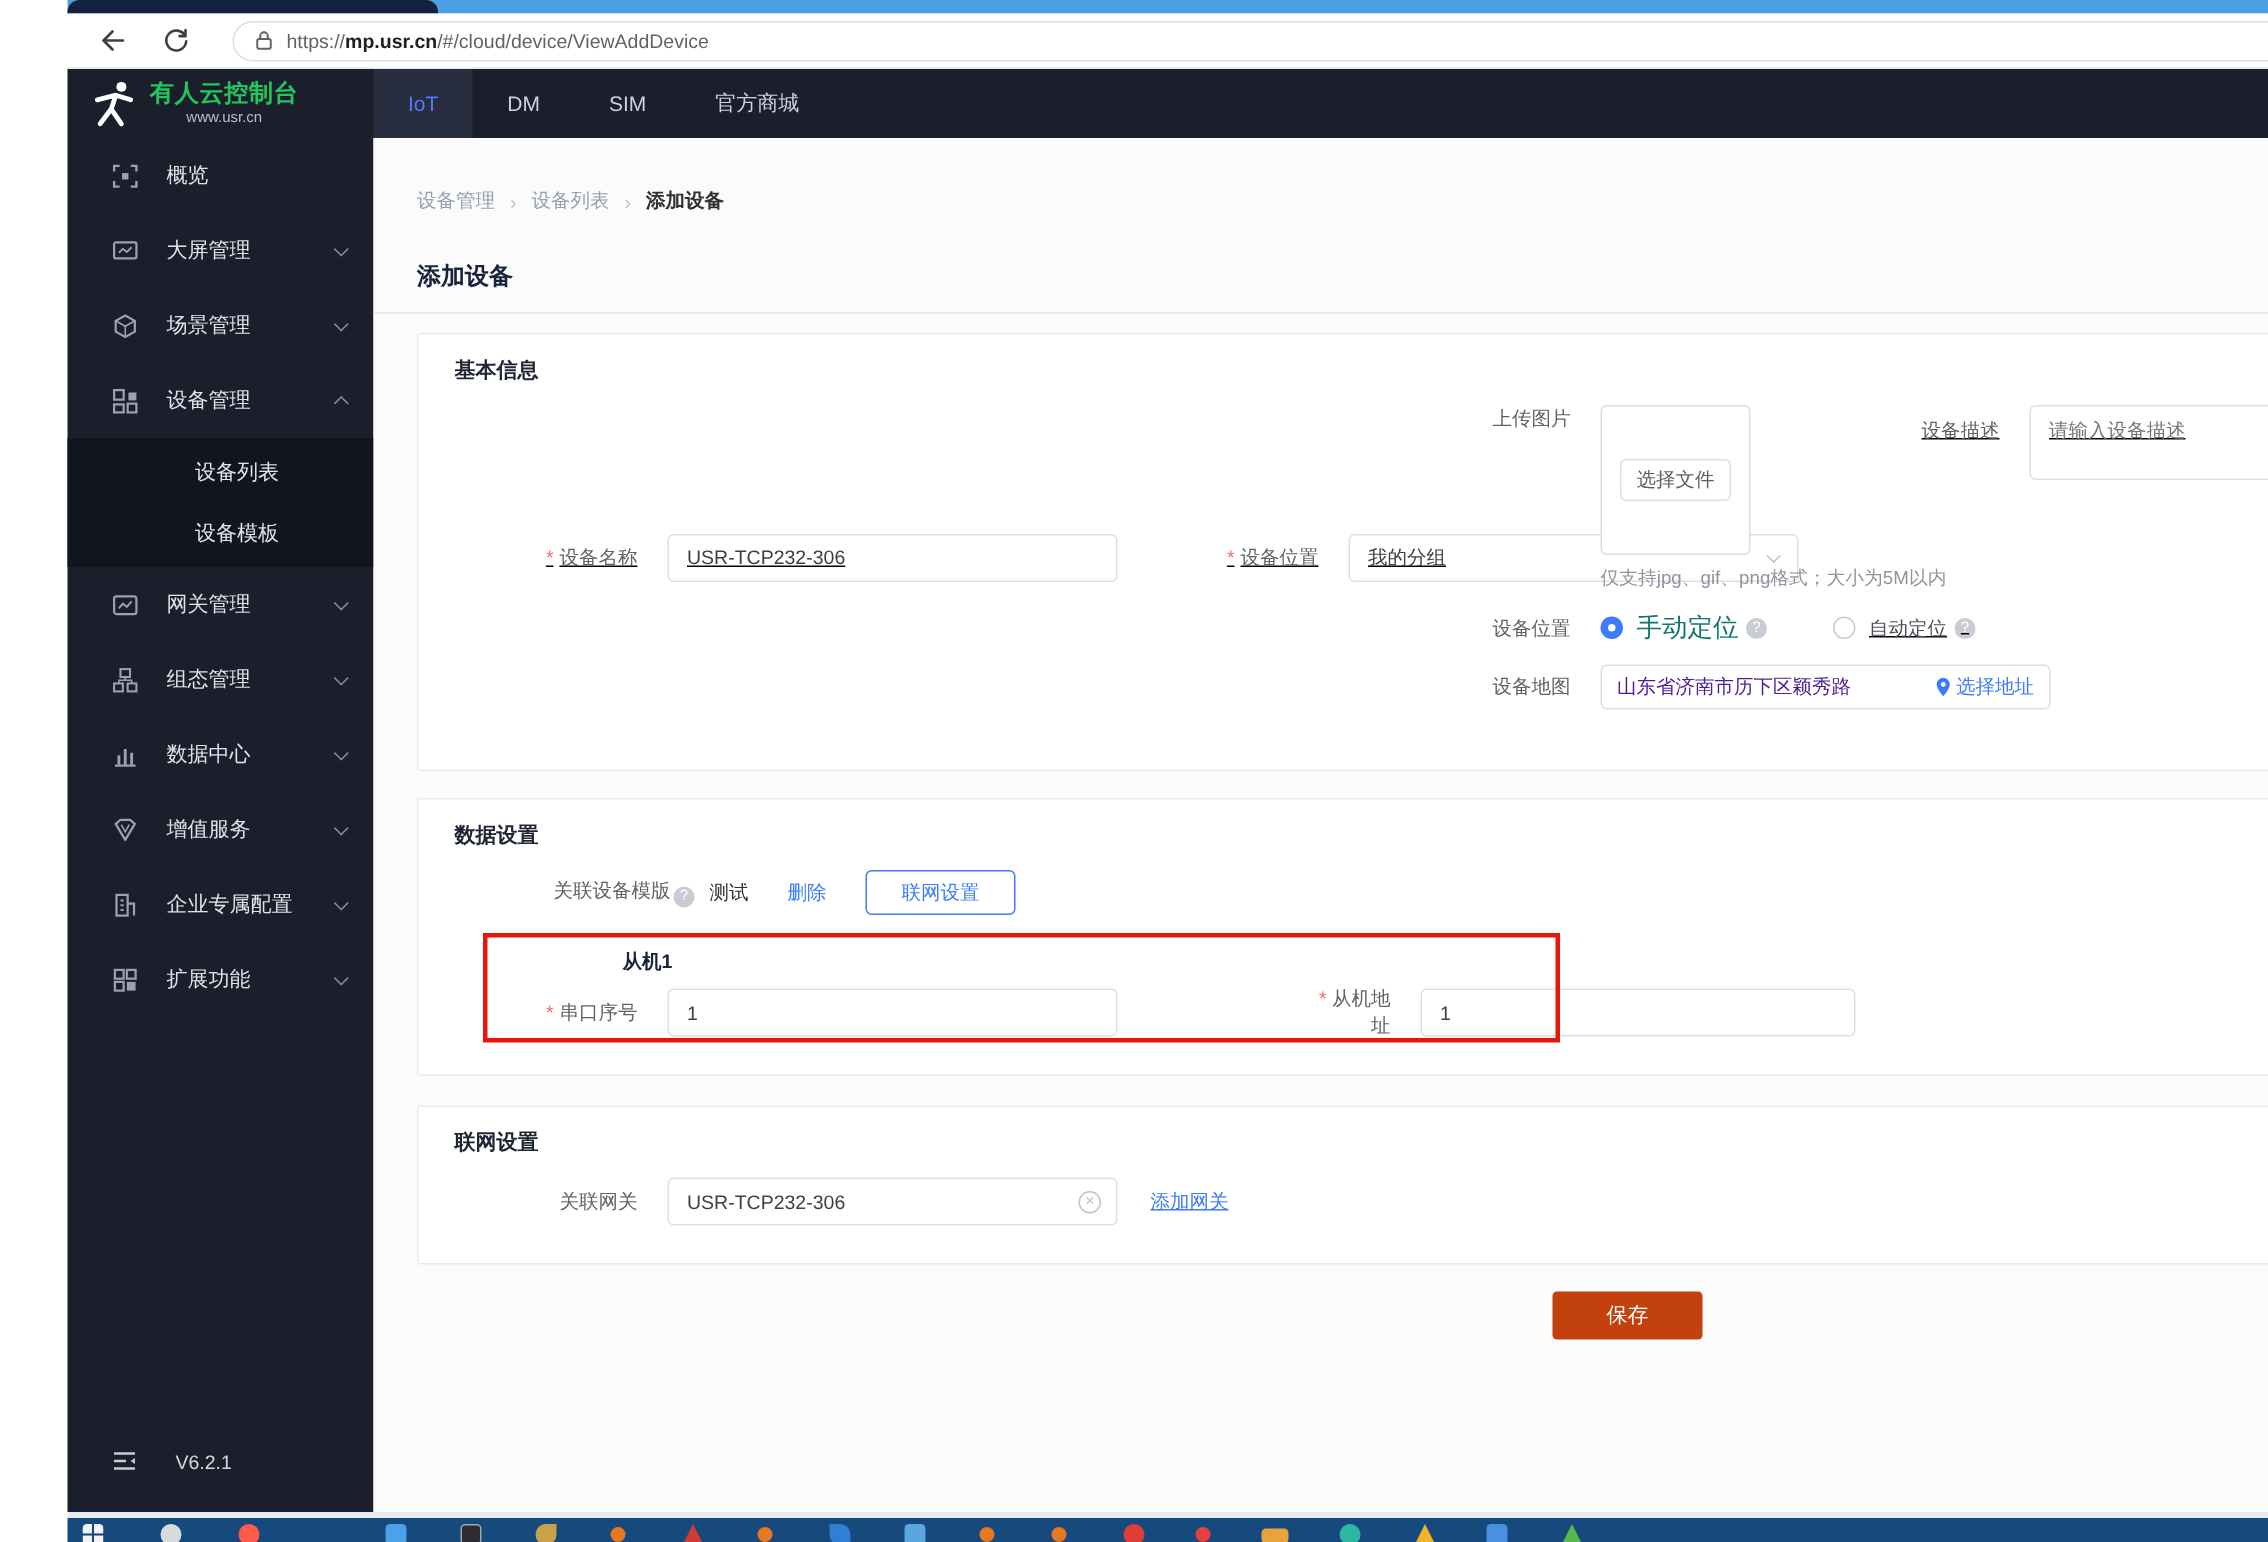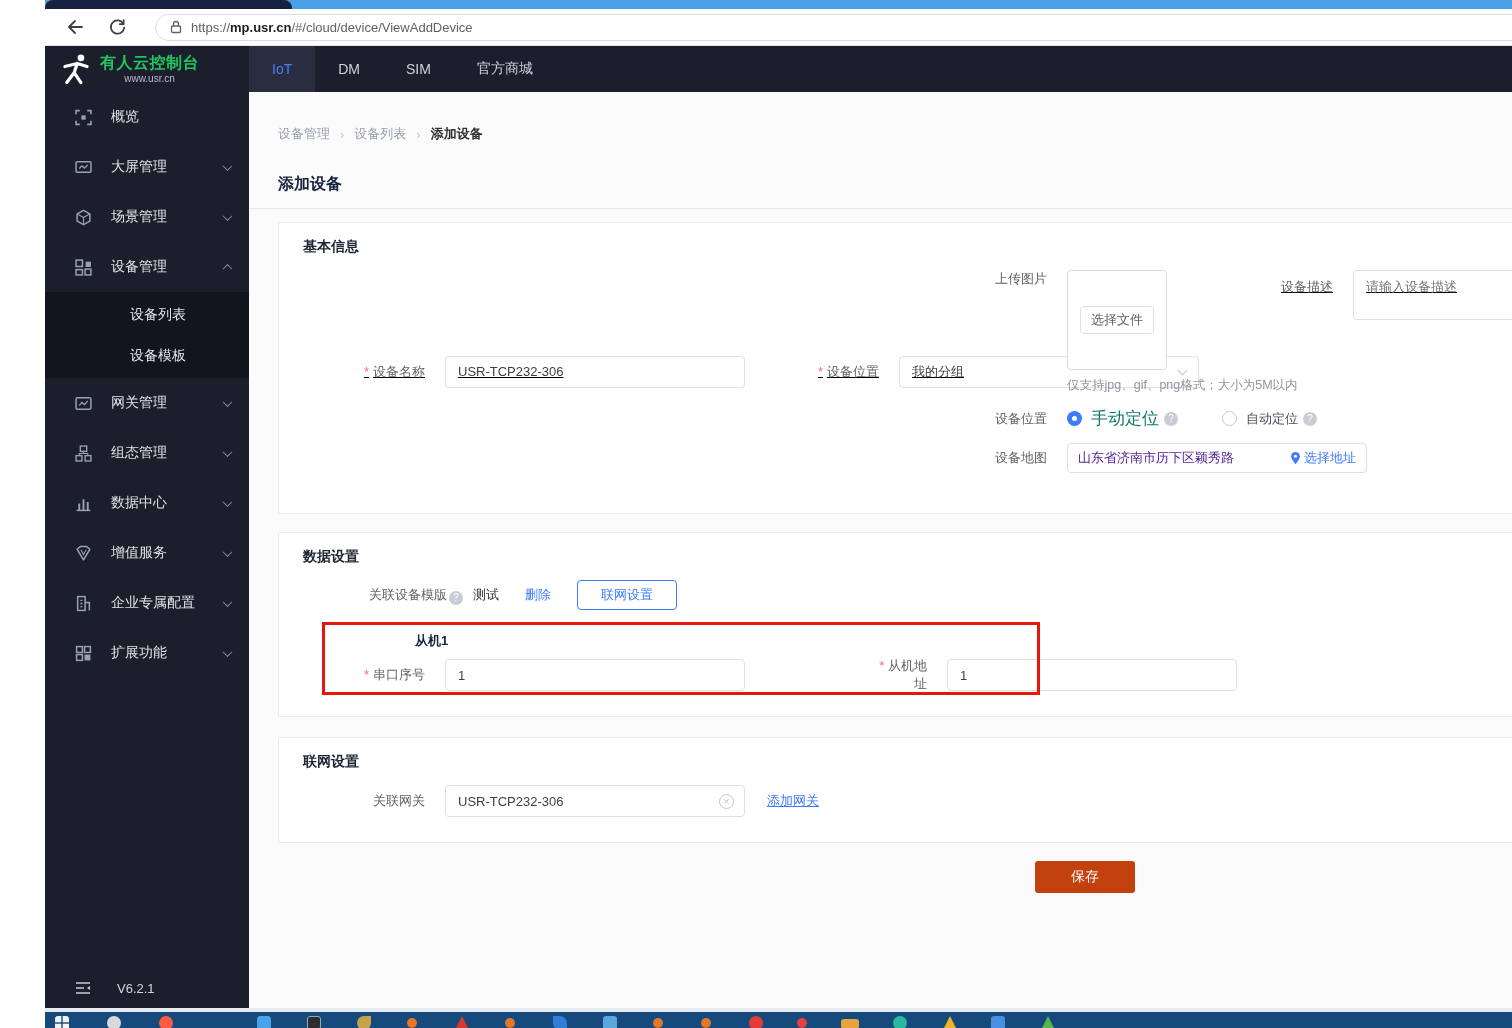--- a/index.html
+++ b/index.html
@@ -34,21 +34,21 @@
   .sidebar { position:absolute; left:0; top:92px; width:204px; height:916px; background:#1b1e2b; color:#dfe2e9; }
   .side-item { height:50px; display:flex; align-items:center; padding:0 18px 0 30px; font-size:14px; cursor:pointer; }
   .side-ic { width:17px; height:17px; margin-right:19px; color:#9ba1b0; flex:none; display:flex; }
   .side-ic svg { width:17px; height:17px; }
   .side-label { flex:1; }
   .chev { width:7px; height:7px; border-right:1.5px solid #868c9b; border-bottom:1.5px solid #868c9b; flex:none; }
   .chev.down { transform:rotate(45deg) translate(-1px,-1px); }
   .chev.up { transform:rotate(-135deg) translate(-1px,-1px); }
   .submenu { background:#12151e; padding:2px 0; }
   .sub-item { height:41px; display:flex; align-items:center; padding-left:85px; font-size:14px; color:#e2e5eb; cursor:pointer; }
-  .side-bottom { position:absolute; left:0; bottom:2px; width:204px; height:36px; display:flex; align-items:center; padding-left:30px; color:#c9ccd4; }
+  .side-bottom { position:absolute; left:0; bottom:16px; width:204px; height:36px; display:flex; align-items:center; padding-left:30px; color:#c9ccd4; }
   .side-bottom .ver { margin-left:26px; font-size:13px; color:#d4d7de; }
 
   
   .main { position:absolute; left:204px; top:92px; width:1308px; height:916px; background:#fbfbfc; overflow:hidden; }
   .bc { margin:33px 0 0 29px; font-size:13px; color:#97a0ac; display:flex; align-items:center; }
   .bc .bc-item { cursor:pointer; }
   .bc .bc-sep { margin:0 10px; color:#c0c4cc; font-size:13px; }
   .bc .current { color:#303133; font-weight:700; cursor:default; }
   .page-title { margin:31px 0 0 29px; font-size:16px; font-weight:700; color:#17233d; }
   .title-divider { margin-top:13px; height:1px; background:#e6e8ee; width:1308px; }
@@ -345,21 +345,21 @@
               <div class="hint">仅支持jpg、gif、png格式；大小为5M以内</div>
             </div>
           </div>
           <div class="loc-row">
             <span class="flabel-r">设备位置</span>
             <span class="radio-grp">
               <span class="radio-on"></span>
               <span class="radio-lbl-on">手动定位</span>
               <span class="help"></span>
             </span>
-            <span class="radio-grp" style="margin-left:44px;">
+            <span class="radio-grp" style="margin-left:44px;text-decoration:underline;">
               <span class="radio-off"></span>
               <span class="radio-lbl-off">自动定位</span>
               <span class="help"></span>
             </span>
           </div>
           <div class="map-row">
             <span class="flabel-r">设备地图</span>
             <div class="map-inp">
               <span class="map-val">山东省济南市历下区颖秀路</span>
               <span class="map-link">

